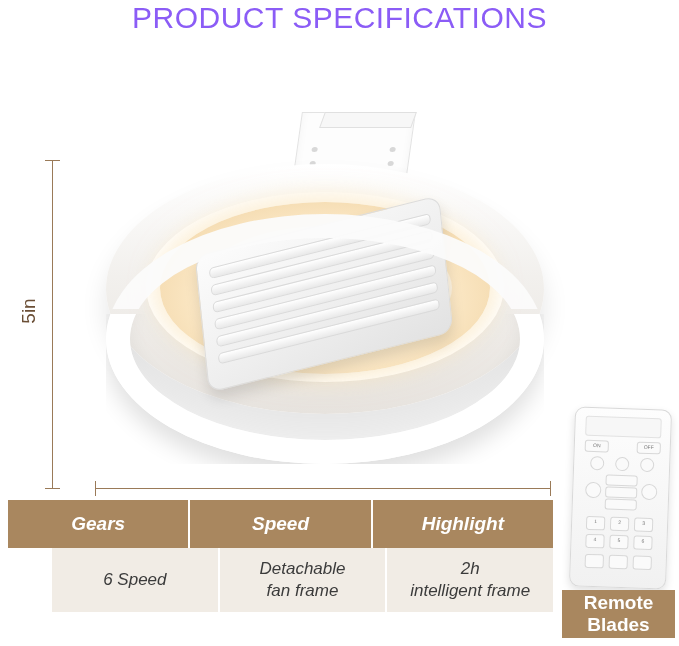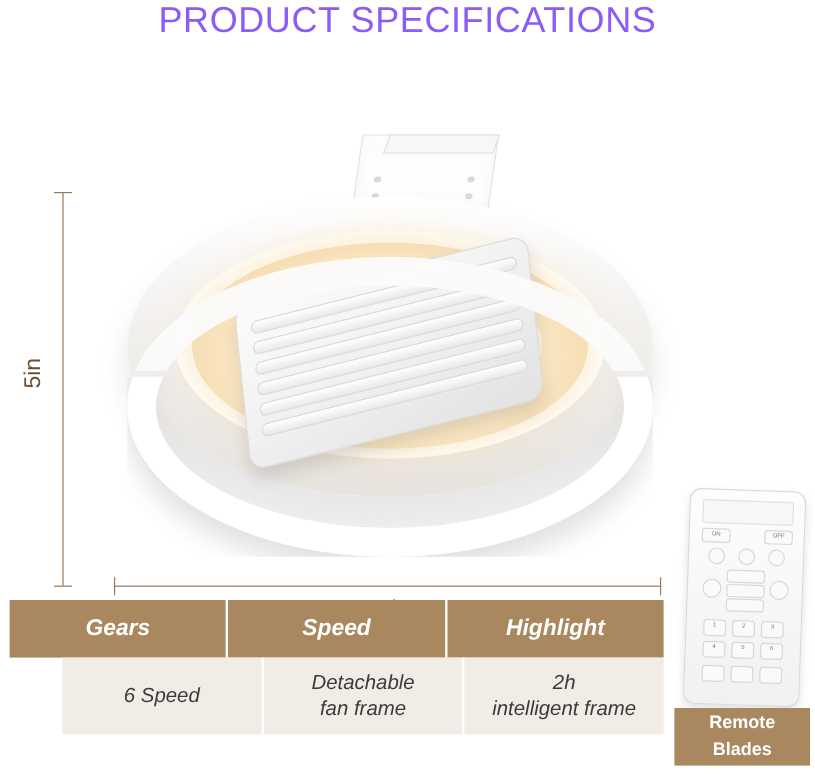--- a/index.html
+++ b/index.html
@@ -305,21 +305,21 @@
 
   
   .remote-label {
     position: absolute;
     left: 562px;
     top: 590px;
     width: 113px;
     height: 48px;
     background: #a9875f;
     color: #ffffff;
-    font-size: 15px;
+    font-size: 19px;
     font-weight: bold;
     display: flex;
     flex-direction: column;
     align-items: center;
     justify-content: center;
     line-height: 22px;
     text-align: center;
   }
 </style>
 </head>

